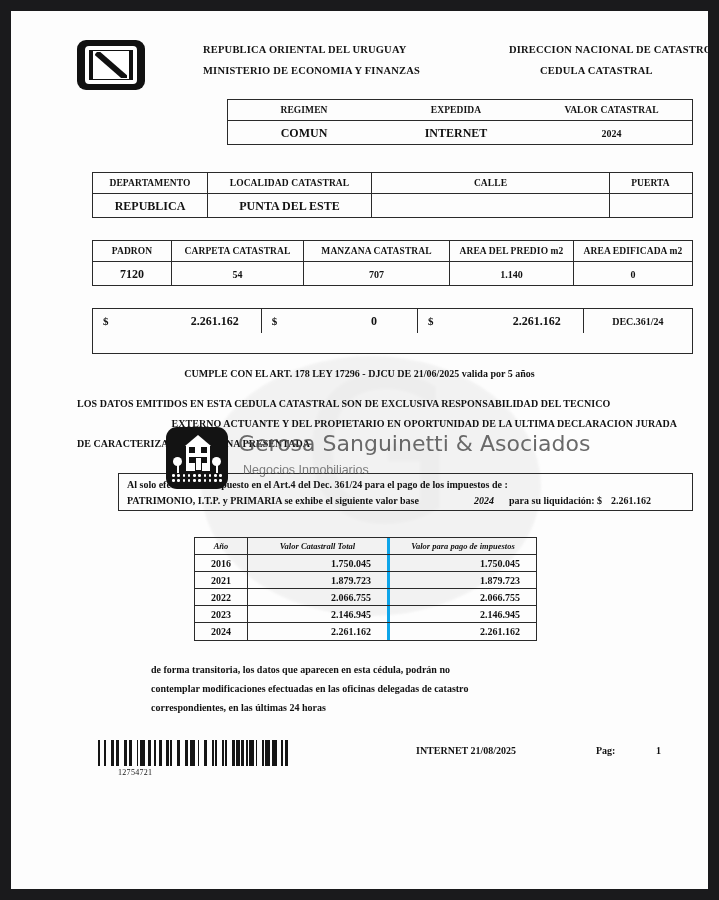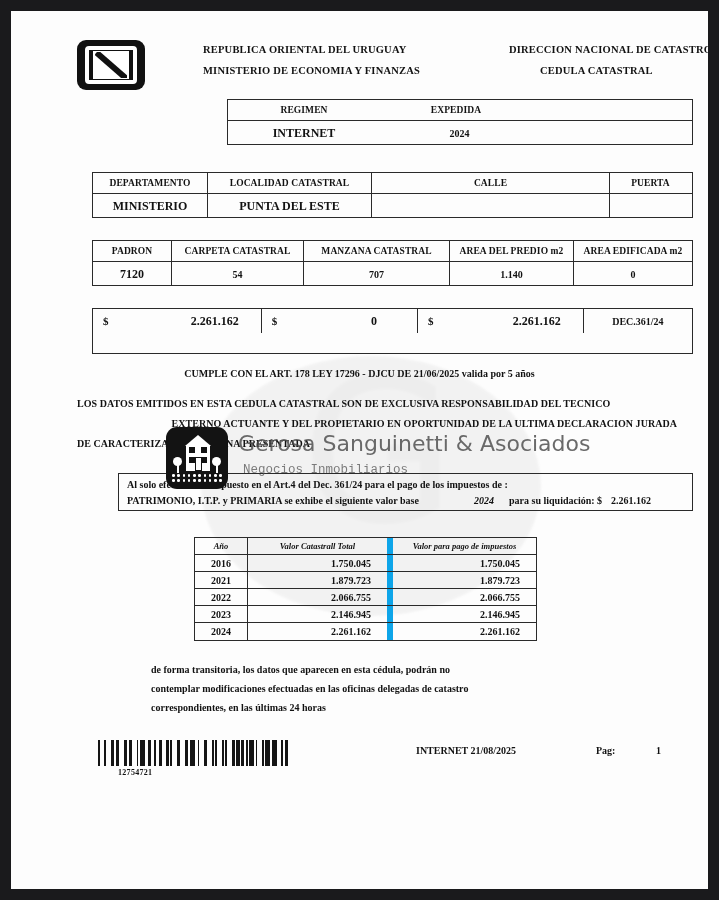--- a/index.html
+++ b/index.html
@@ -216,21 +216,21 @@
     box-sizing: border-box;
     display: flex;
     align-items: center;
     font-weight: bold;
     font-size: 9px;
     color: #121212;
     white-space: nowrap;
   }
   #tbl-years .yc.c0 { width: 52px; justify-content: center; }
   #tbl-years .yc.c1 { width: 140px; justify-content: center; border-left: 1px solid #2a2a2a; }
-  #tbl-years .yc.c2 { width: 149px; justify-content: center; border-left: 6px solid #0ea5e9; }
+  #tbl-years .yc.c2 { width: 149px; justify-content: center; border-left: 3px solid #0ea5e9; }
   #tbl-years .yhead .yc { font-style: italic; font-size: 8.5px; }
   #tbl-years .ybody .yc.c0 { font-size: 10px; }
   #tbl-years .ybody .yc.c1,
   #tbl-years .ybody .yc.c2 {
     font-size: 10px;
     justify-content: flex-end;
     padding-right: 16px;
   }
 
   
@@ -256,21 +256,21 @@
     align-items: stretch;
     overflow: hidden;
   }
   .barcode i { display: block; height: 100%; background: #151515; }
   .barcode i.g { background: transparent; }
   .barcode-num {
     position: absolute;
     left: 107px;
     top: 757px;
     font-size: 8px;
-    font-weight: bold;
+    font-weight: normal;
     color: #121212;
     letter-spacing: 0.3px;
   }
   .foot-internet {
     position: absolute;
     left: 405px;
     top: 734px;
     font-size: 10px;
     font-weight: bold;
     color: #121212;
@@ -388,21 +388,21 @@
     font-family: "DejaVu Sans", sans-serif;
     font-size: 22px;
     color: #4b4b4b;
     opacity: 0.82;
     white-space: nowrap;
   }
   .realtor-sub {
     position: absolute;
     left: 77px;
     top: 36px;
-    font-family: Liberation Mono, monospace;
+    font-family: Liberation Sans, sans-serif;
     font-size: 12.5px;
     color: #5a5a5a;
     opacity: 0.78;
     white-space: nowrap;
   }
 </style>
 </head>
 <body>
 
 <div class="page-frame">
@@ -423,36 +423,38 @@
       <div class="hdr-line hdr-l1">REPUBLICA ORIENTAL DEL URUGUAY</div>
       <div class="hdr-line hdr-l2">MINISTERIO DE ECONOMIA Y FINANZAS</div>
       <div class="hdr-line hdr-r1">DIRECCION NACIONAL DE CATASTRO</div>
       <div class="hdr-line hdr-r2">CEDULA CATASTRAL</div>
     </div>
 
     <div class="tbl" id="tbl-regimen">
       <div class="row head">
         <div class="cell" style="width:152px">REGIMEN</div>
         <div class="cell" style="width:152px">EXPEDIDA</div>
+        <div class="cell" style="width:159px">VALOR CATASTRAL</div>
       </div>
       <div class="row body">
+        <div class="cell" style="width:152px">COMUN</div>
         <div class="cell" style="width:152px">INTERNET</div>
         <div class="cell" style="width:159px;font-size:10px">2024</div>
       </div>
     </div>
 
     <div class="tbl" id="tbl-depto">
       <div class="row head">
         <div class="cell" style="width:114px">DEPARTAMENTO</div>
         <div class="cell vline" style="width:164px">LOCALIDAD CATASTRAL</div>
         <div class="cell vline" style="width:238px">CALLE</div>
         <div class="cell vline" style="width:82px">PUERTA</div>
       </div>
       <div class="row body">
-        <div class="cell" style="width:114px">MINISTERIO</div>
+        <div class="cell" style="width:114px">REPUBLICA</div>
         <div class="cell vline" style="width:164px">PUNTA DEL ESTE</div>
         <div class="cell vline" style="width:238px"></div>
         <div class="cell vline" style="width:82px"></div>
       </div>
     </div>
 
     <div class="tbl" id="tbl-padron">
       <div class="row head">
         <div class="cell" style="width:78px">PADRON</div>
         <div class="cell vline" style="width:132px">CARPETA CATASTRAL</div>

